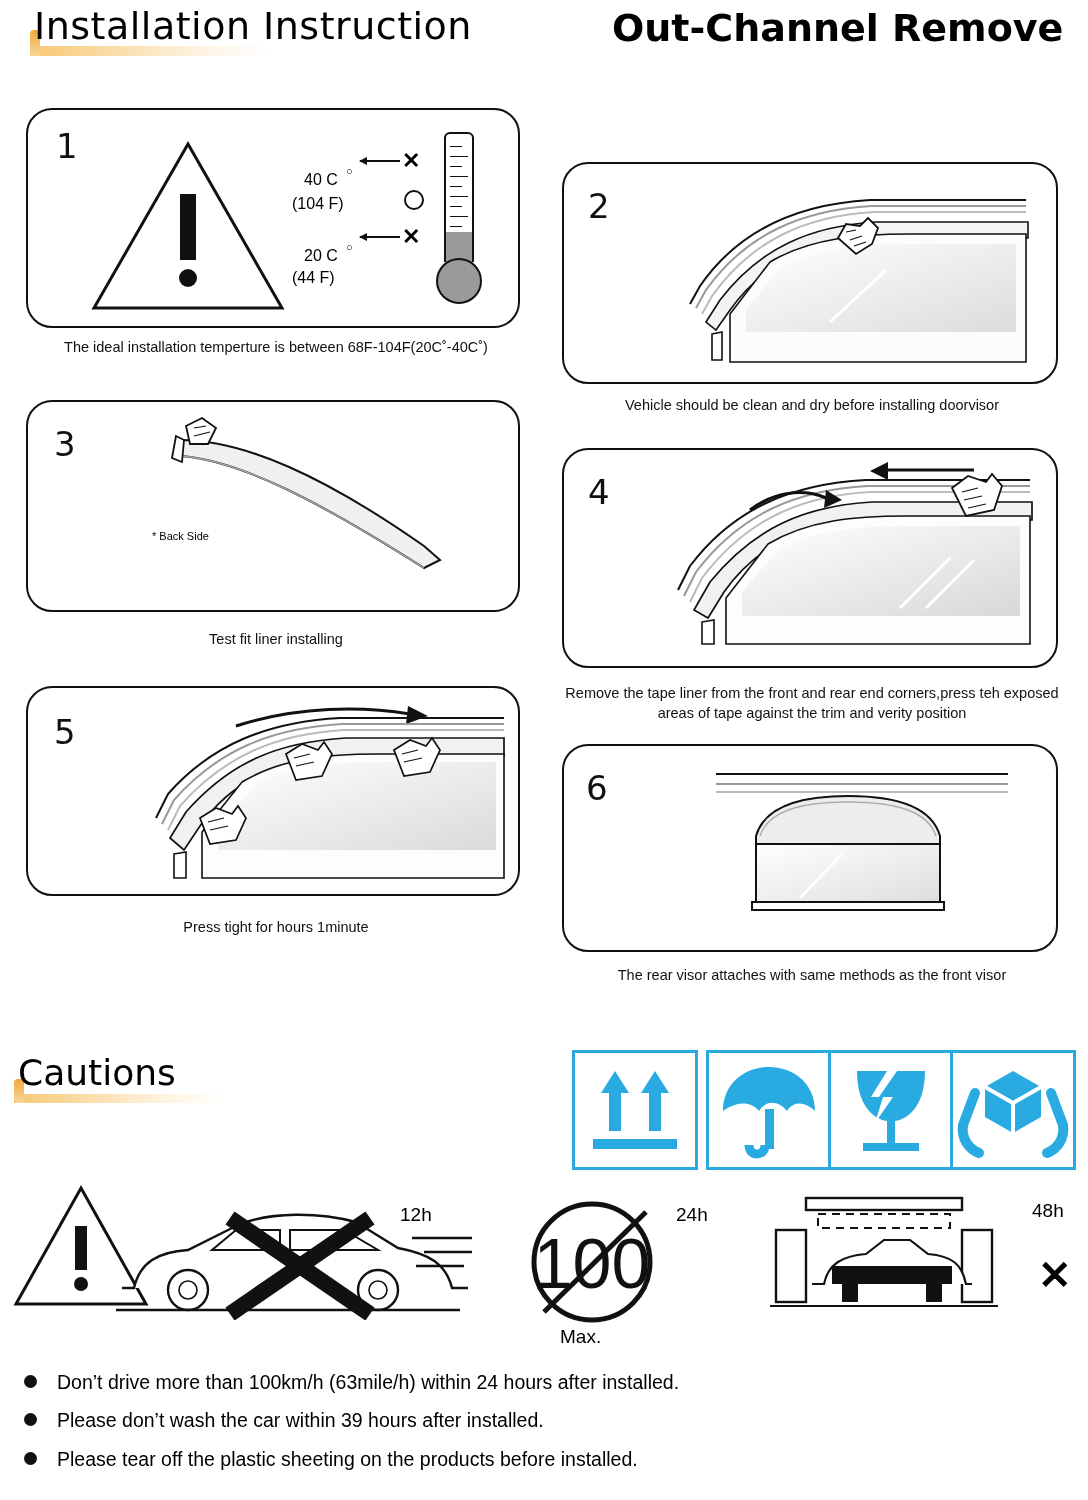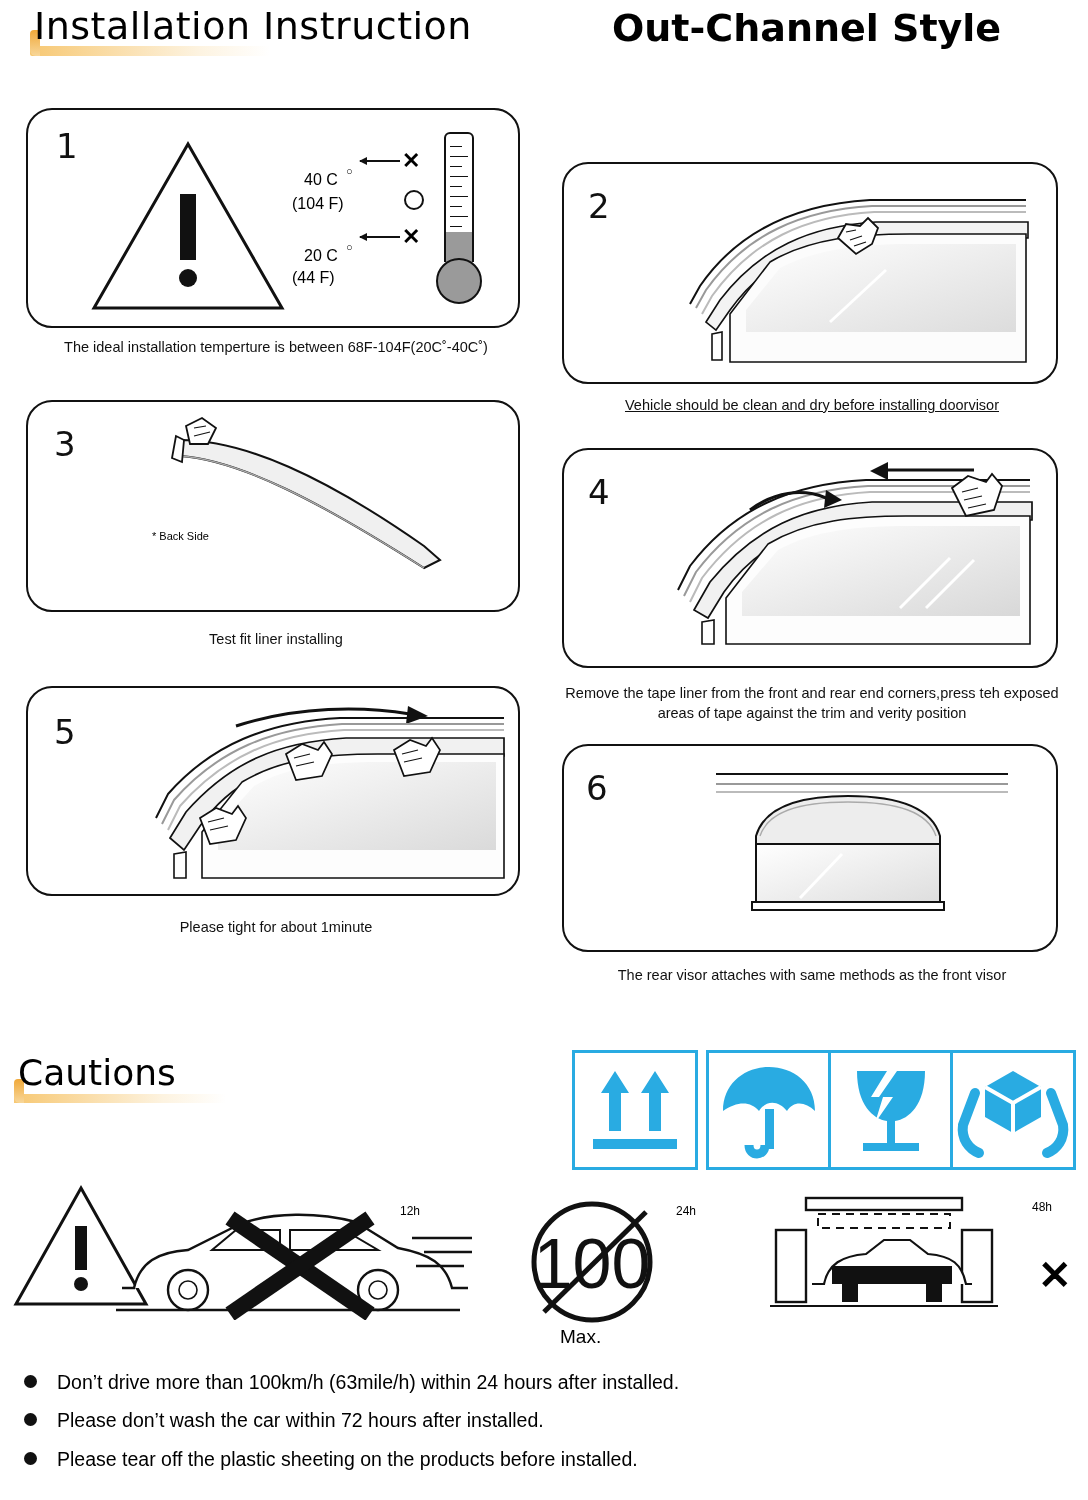--- a/index.html
+++ b/index.html
@@ -204,38 +204,38 @@
     flex: 0 0 auto;
   }
   .bullet-text {
     font-size: 19.5px;
     line-height: 1.5;
     font-family: "Liberation Sans", sans-serif;
   }
 
   .note-label {
     position: absolute;
-    font-size: 12px;
+    font-size: 19px;
   }
   .max-label {
     position: absolute;
     font-size: 19px;
   }
   .backside-label {
     position: absolute;
     font-size: 11px;
   }
 </style>
 </head>
 <body>
 
 <div class="header">
   <div class="title-underline"></div>
   <div class="title-install">Installation Instruction</div>
-  <div class="title-outchannel">Out-Channel Style</div>
+  <div class="title-outchannel">Out-Channel Remove</div>
 </div>
 
 <div class="panel" style="left:26px; top:108px; width:494px; height:220px;">
   <div class="step-num" style="left:28px; top:16px;">1</div>
 
   <svg style="position:absolute; left:60px; top:26px;" width="200" height="180" viewBox="0 0 200 180">
     <polygon points="100,8 194,172 6,172" fill="#ffffff" stroke="#111" stroke-width="3"></polygon>
     <rect x="92" y="58" width="16" height="66" fill="#111"></rect>
     <circle cx="100" cy="142" r="9" fill="#111"></circle>
   </svg>
@@ -285,21 +285,21 @@
       <stop offset="0%" stop-color="#ffffff"></stop>
       <stop offset="100%" stop-color="#dcdcdc"></stop>
     </linearGradient>
     <path d="M86,128 L120,86 C158,66 204,62 252,62 L356,62 L356,150 L86,150 Z" fill="url(#glass2)" stroke="none"></path>
     <line x1="170" y1="140" x2="226" y2="88" stroke="#fff" stroke-width="3"></line>
 
     <path d="M178,56 L186,42 L200,44 L208,36 L218,46 L212,62 L196,72 Z" fill="#ffffff" stroke="#111" stroke-width="1.8"></path>
     <path d="M186,50 L196,48 M190,58 L202,54 M194,64 L206,60" stroke="#111" stroke-width="1.2"></path>
   </svg>
 </div>
-<div class="caption" style="left:562px; top:396px; width:500px;text-decoration:underline;">Vehicle should be clean and dry before installing doorvisor</div>
+<div class="caption" style="left:562px; top:396px; width:500px;">Vehicle should be clean and dry before installing doorvisor</div>
 
 <div class="panel" style="left:26px; top:400px; width:494px; height:212px;">
   <div class="step-num" style="left:26px; top:22px;">3</div>
   <svg style="position:absolute; left:96px; top:14px;" width="360" height="170" viewBox="0 0 360 170">
     <path d="M56,24 C120,24 200,60 300,130 L316,144 L300,152 C196,86 116,44 56,40 Z" fill="#f0f0f0" stroke="#111" stroke-width="2"></path>
     <path d="M56,40 C116,44 196,86 300,152" fill="none" stroke="#aaa" stroke-width="1.4"></path>
     <path d="M52,20 L48,42 L58,46 L60,24 Z" fill="#fff" stroke="#111" stroke-width="1.8"></path>
     <path d="M62,10 L78,2 L92,12 L84,28 L66,28 Z" fill="#fff" stroke="#111" stroke-width="1.8"></path>
     <path d="M70,12 L82,10 M70,20 L86,16" stroke="#111" stroke-width="1.1"></path>
   </svg>
@@ -353,21 +353,21 @@
     <path d="M106,134 L142,94 C176,74 220,70 268,70 L384,70 L384,158 L106,158 Z" fill="url(#glass5)"></path>
 
     <path d="M174,62 L190,52 L206,58 L212,50 L220,62 L210,84 L184,88 Z" fill="#fff" stroke="#111" stroke-width="1.7"></path>
     <path d="M182,66 L198,62 M184,74 L202,70" stroke="#111" stroke-width="1.1"></path>
     <path d="M282,58 L298,48 L314,54 L320,46 L328,58 L318,80 L292,84 Z" fill="#fff" stroke="#111" stroke-width="1.7"></path>
     <path d="M290,62 L306,58 M292,70 L310,66" stroke="#111" stroke-width="1.1"></path>
     <path d="M88,126 L104,116 L120,122 L126,114 L134,126 L124,148 L98,152 Z" fill="#fff" stroke="#111" stroke-width="1.7"></path>
     <path d="M96,130 L112,126 M98,138 L116,134" stroke="#111" stroke-width="1.1"></path>
   </svg>
 </div>
-<div class="caption" style="left:26px; top:918px; width:500px;">Please tight for about 1minute</div>
+<div class="caption" style="left:26px; top:918px; width:500px;">Press tight for hours 1minute</div>
 
 <div class="panel" style="left:562px; top:744px; width:496px; height:208px;">
   <div class="step-num" style="left:22px; top:22px;">6</div>
   <svg style="position:absolute; left:96px; top:16px;" width="360" height="176" viewBox="0 0 360 176">
     <line x1="56" y1="12" x2="348" y2="12" stroke="#111" stroke-width="2"></line>
     <line x1="56" y1="22" x2="348" y2="22" stroke="#999" stroke-width="2"></line>
     <line x1="56" y1="30" x2="348" y2="30" stroke="#bbb" stroke-width="2"></line>
     <path d="M96,74 C104,46 136,34 188,34 C240,34 272,46 280,74 L280,82 L96,82 Z" fill="#ededed" stroke="#111" stroke-width="2"></path>
     <path d="M100,74 C108,50 138,40 188,40 C238,40 268,50 276,74" fill="none" stroke="#aaa" stroke-width="1.4"></path>
     <linearGradient id="glass6" x1="0" y1="0" x2="1" y2="1">
@@ -459,19 +459,19 @@
 <div class="note-label" style="left:1032px; top:1200px;">48h</div>
 <div class="xmark" style="left:1038px; top:1252px; font-size:40px;">✕</div>
 
 <div class="bullet-list">
   <div class="bullet-row">
     <div class="bullet-dot"></div>
     <div class="bullet-text">Don’t drive more than 100km/h (63mile/h) within 24 hours after installed.</div>
   </div>
   <div class="bullet-row">
     <div class="bullet-dot"></div>
-    <div class="bullet-text">Please don’t wash the car within 72 hours after installed.</div>
+    <div class="bullet-text">Please don’t wash the car within 39 hours after installed.</div>
   </div>
   <div class="bullet-row">
     <div class="bullet-dot"></div>
     <div class="bullet-text">Please tear off the plastic sheeting on the products before installed.</div>
   </div>
 </div>
 
 </body></html>

